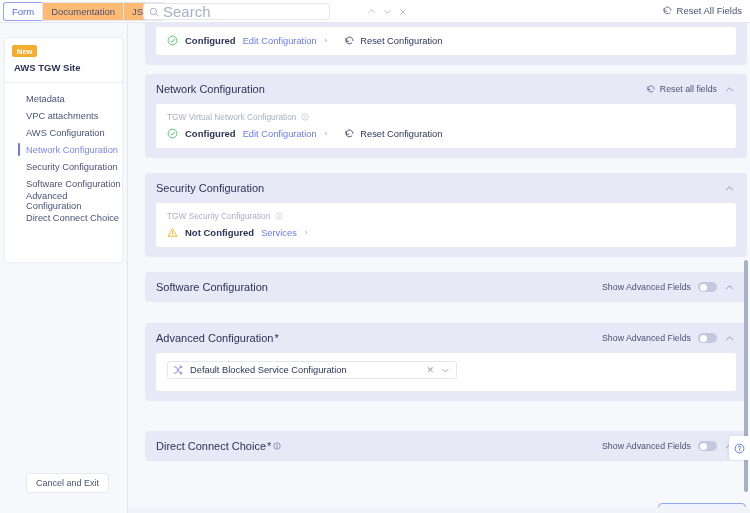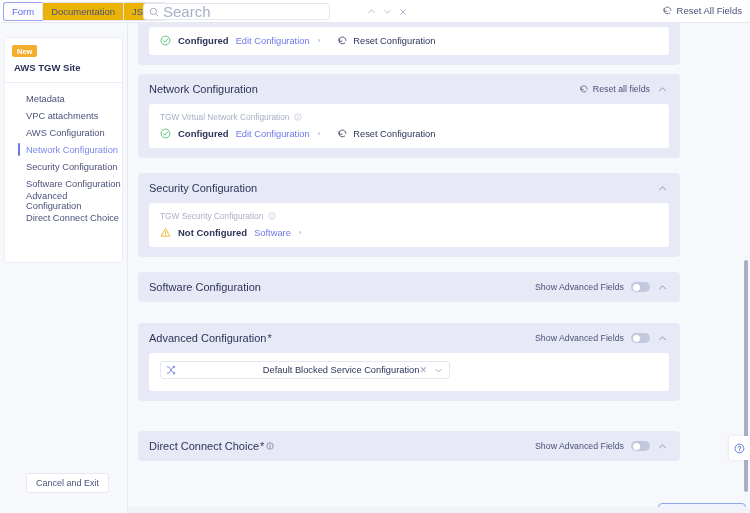--- a/index.html
+++ b/index.html
@@ -16,21 +16,21 @@
     position: absolute; top: 0; left: 0; width: 750px; height: 23px;
     background: #ffffff;
     border-bottom: 1px solid #e6e8f0;
     display: flex; align-items: center;
   }
   .tabs { display: flex; align-items: center; height: 19px; margin-left: 3px; }
   .tab {
     height: 19px; padding: 0 8px;
     display: flex; align-items: center; justify-content: center;
     font-size: 9.5px; color: #4c5279;
-    background: #eab308;
+    background: #fdba74;
     border: 1px solid #e3e6f0;
     border-right: none;
     cursor: pointer; white-space: nowrap;
   }
   .tab:last-child { border-right: 1px solid #e3e6f0; border-radius: 0 3px 3px 0; }
   .tab:first-child { border-radius: 3px 0 0 3px; }
   .tab.active {
     color: #5b6cf0; border-color: #9aa6f5; background: #fdfdff;
     position: relative; z-index: 2;
   }
@@ -110,22 +110,22 @@
   }
 
   
   .main {
     position: absolute; top: 23px; left: 128px;
     width: 622px; height: 490px;
     background: #f7f8fb;
     overflow: hidden;
   }
   .section {
-    position: absolute; left: 10px; width: 542px;
-    background: #e7e9f6; border-radius: 4px; text-align: right;
+    position: absolute; left: 17px; width: 602px;
+    background: #e7e9f6; border-radius: 4px;
   }
   .sec-head {
     height: 30px; display: flex; align-items: center;
     padding: 0 12px 0 11px;
   }
   .sec-title {
     font-size: 11px; color: #2d3458; flex: 1;
     display: flex; align-items: baseline; gap: 1px;
   }
   .req-star { color: #2d3458; font-size: 11px; }
@@ -389,21 +389,21 @@
       </div>
       <div class="status-row">
         <span class="icon">
           <svg width="11" height="11" viewBox="0 0 16 16">
               <path d="M8 2.2 14.4 13.4H1.6Z" fill="none" stroke="#f2b01e" stroke-width="1.3" stroke-linejoin="round"></path>
               <line x1="8" y1="6.4" x2="8" y2="9.8" stroke="#f2b01e" stroke-width="1.2" stroke-linecap="round"></line>
               <circle cx="8" cy="11.5" r="0.7" fill="#f2b01e"></circle>
             </svg>
         </span>
         <span class="status-text">Not Configured</span>
-        <span class="link">Software</span>
+        <span class="link">Services</span>
         <span class="caret-right">›</span>
       </div>
     </div>
   </div>
 
   <div class="section" style="top:249px;">
     <div class="sec-head">
       <div class="sec-title">Software Configuration</div>
       <div class="sec-actions">
         <span class="adv-label">Show Advanced Fields</span>

